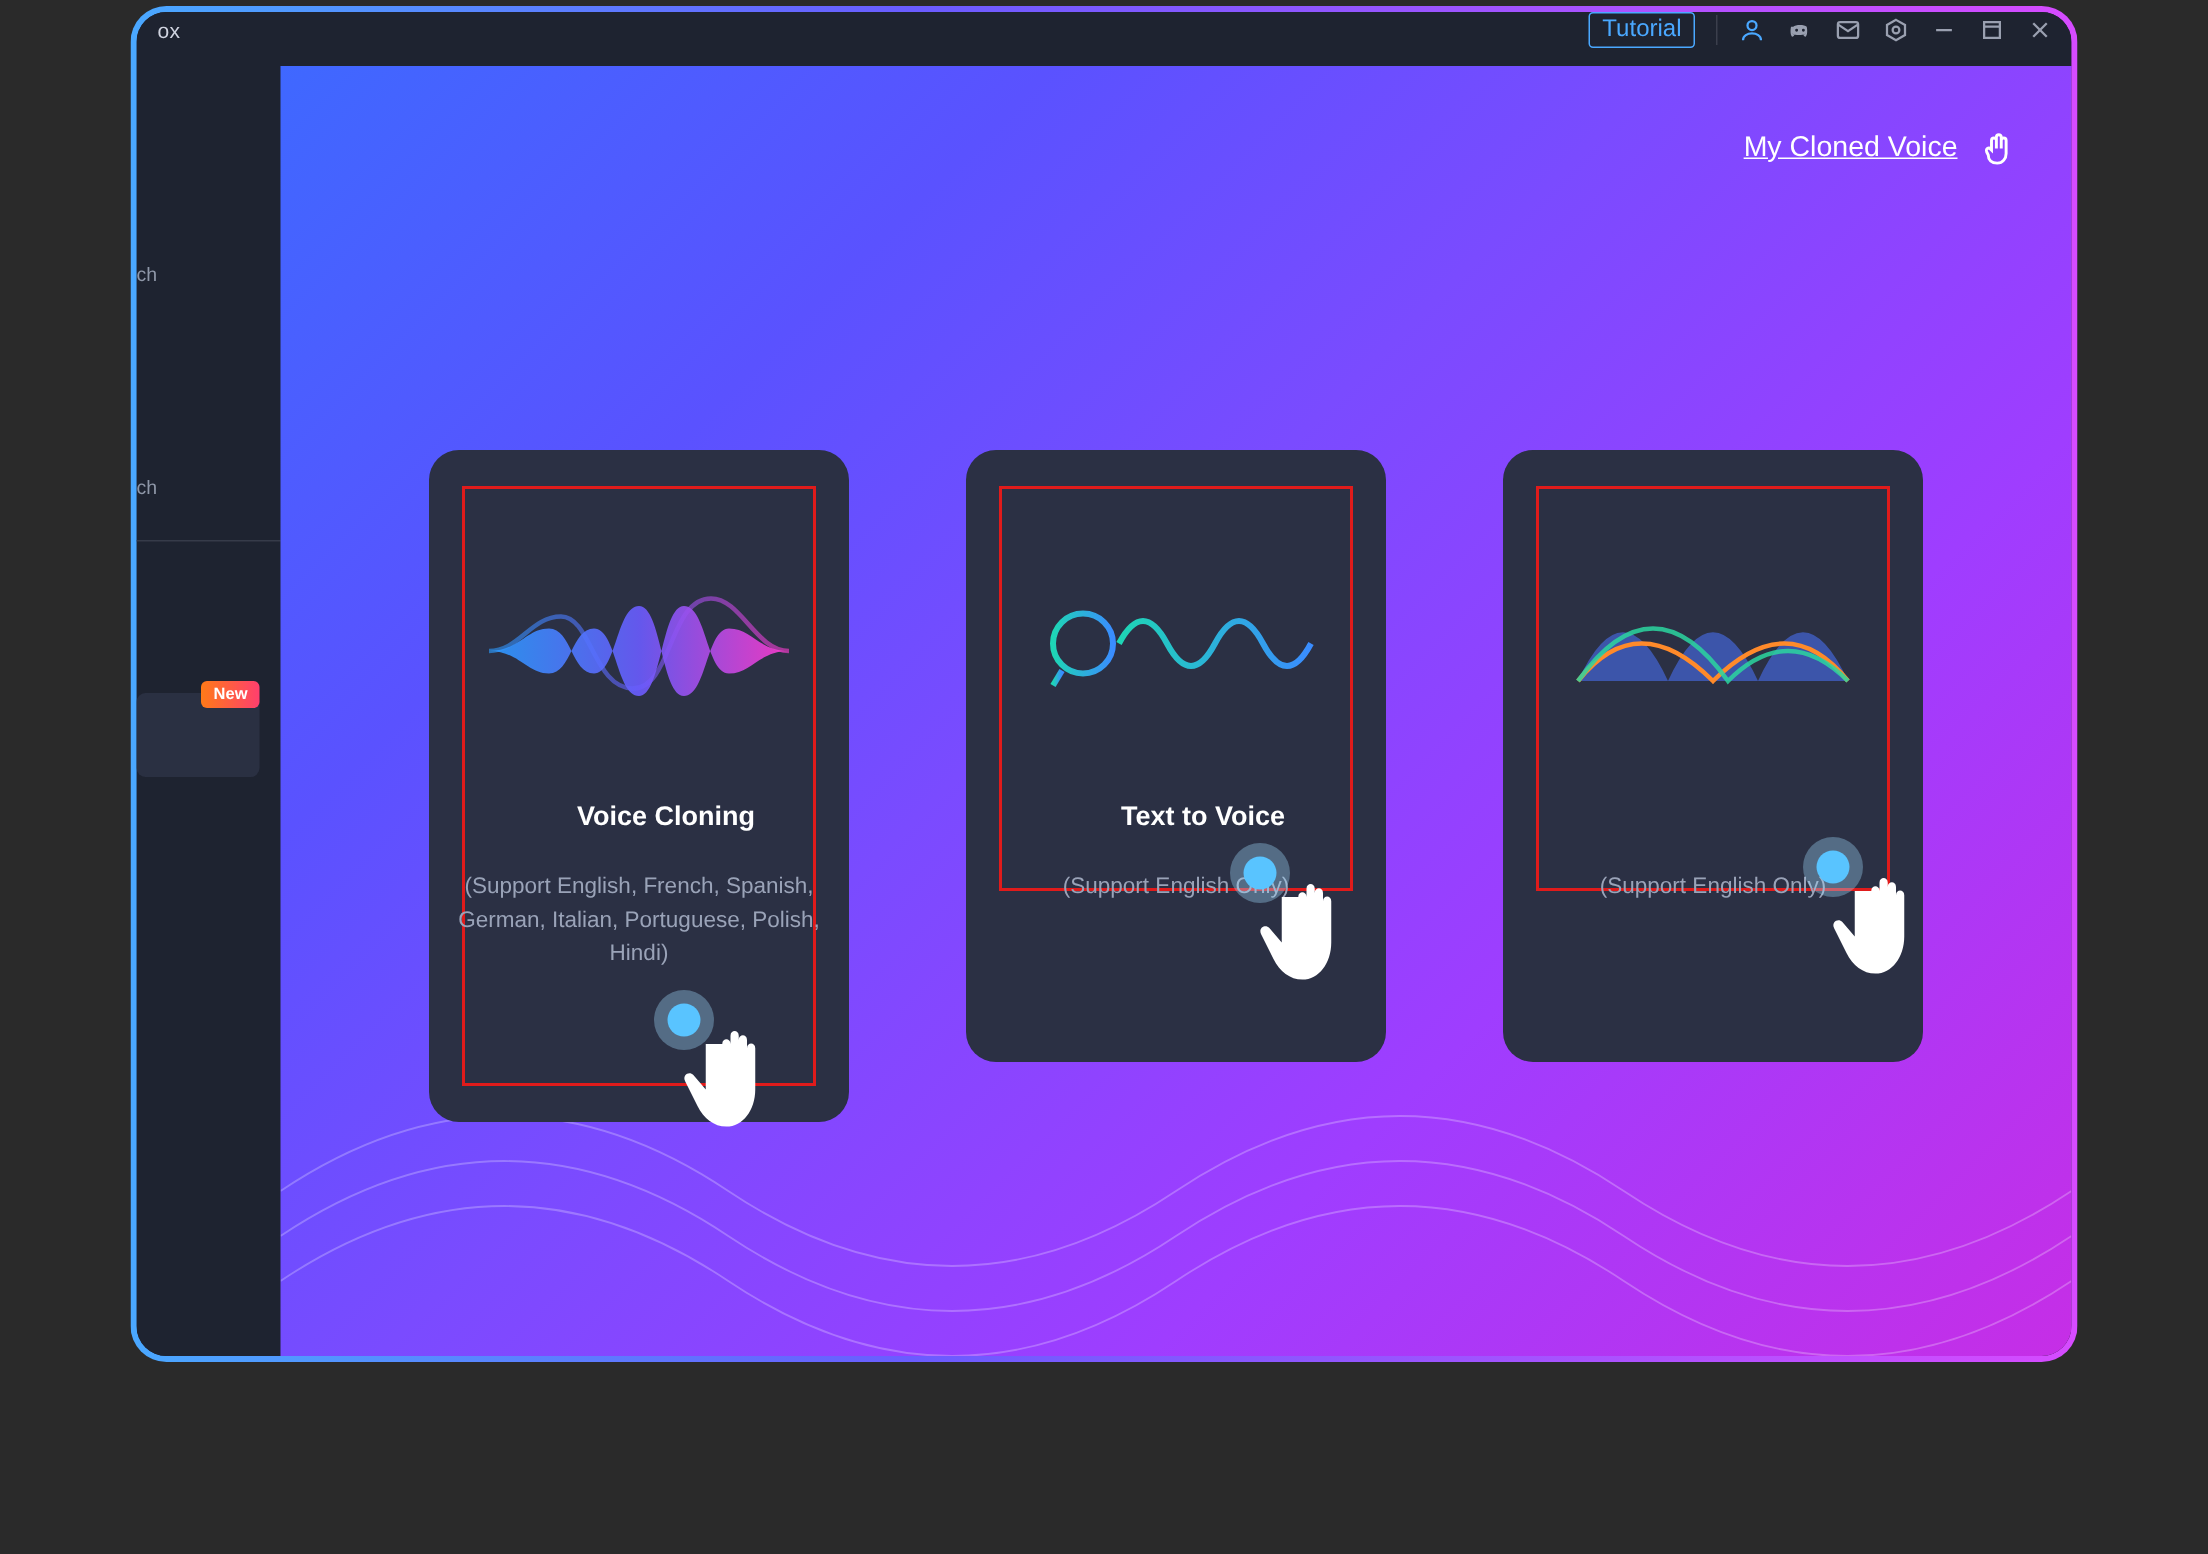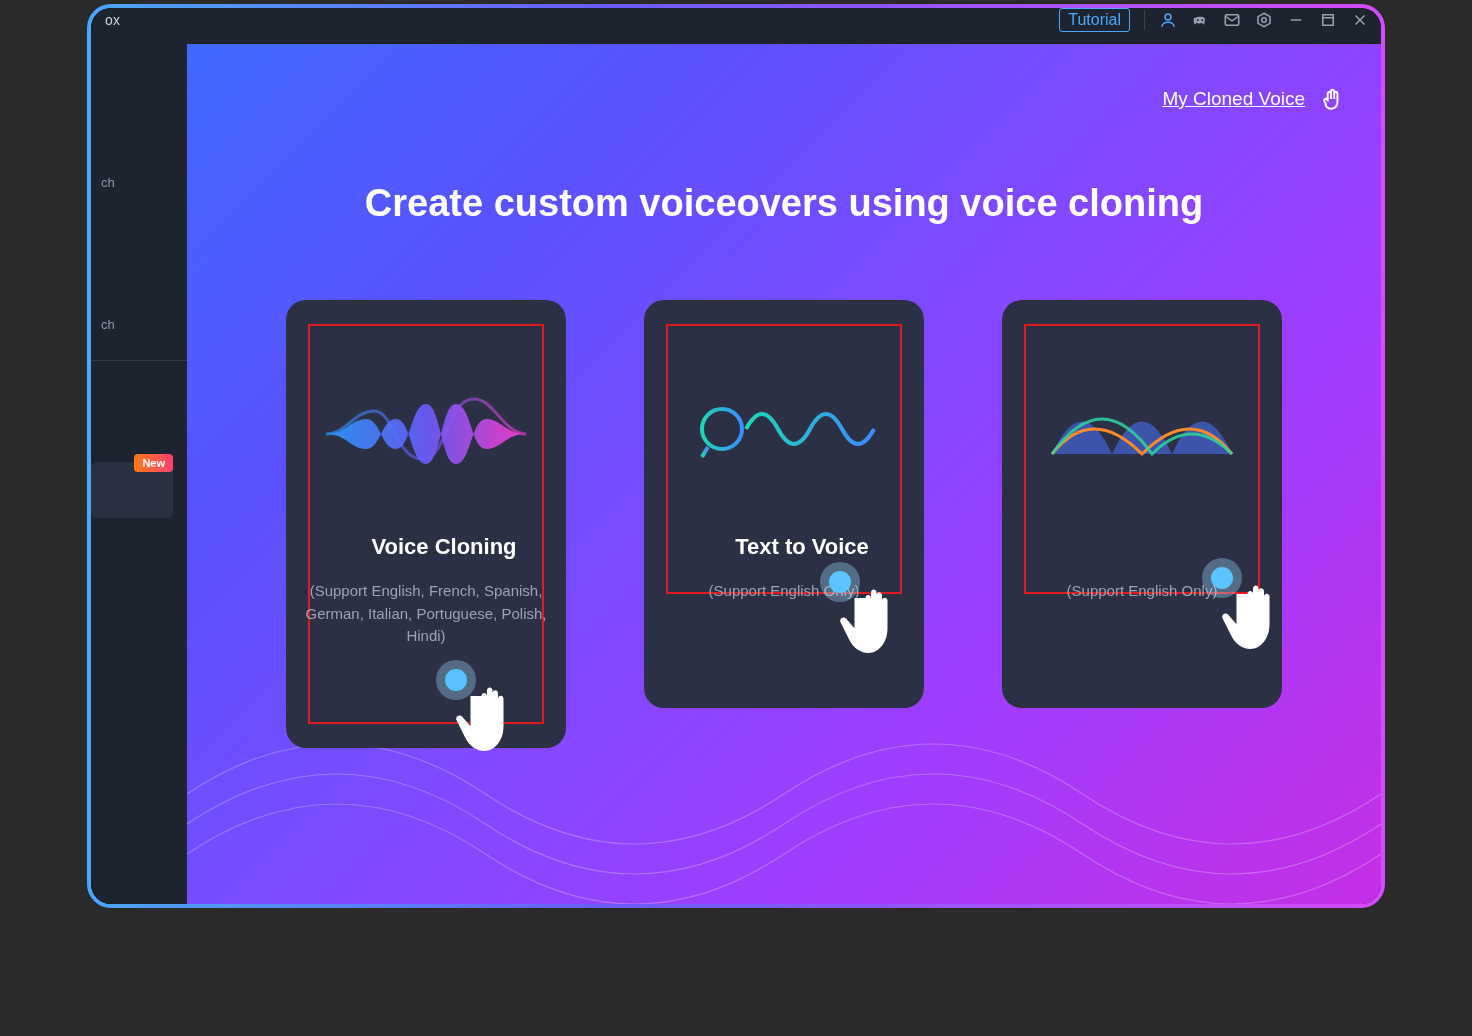--- a/index.html
+++ b/index.html
@@ -53,21 +53,21 @@
     bottom: 0;
     display: flex;
   }
   .sidebar {
     width: 96px;
     background: #1e2330;
     position: relative;
     color: #8f97a8;
     font-size: 13px;
   }
-  .sb-item { position:absolute; left:0; right:0; height:40px; display:flex; align-items:center; padding-left:10px; }
+  .sb-item { position:absolute; left:0; right:0; height:40px; display:flex; align-items:center; }
   .sb-item.ch1 { top:118px; }
   .sb-item.ch2 { top:260px; }
   .sb-divider { position:absolute; left:0; right:0; top:316px; height:1px; background:#363b49; }
   .sb-item.highlight { top:418px; right: 14px; height: 56px; border-radius: 6px; background:#2a3042; }
   .sb-item.highlight .new-badge {
     position:absolute; right:0; top:-8px;
     background: linear-gradient(90deg,#ff7a18,#ff3f6e);
     color:#fff; font-size:11px; font-weight:600;
     padding:3px 8px; border-radius:4px;
   }
@@ -121,21 +121,21 @@
   .card.voice-clone .redbox { bottom:24px; }
   .card.t2v .redbox { bottom:114px; }
   .card.fusion .redbox { bottom:114px; }
   .card-art {
     position:absolute; left:0; right:0; top:74px; height:120px;
     display:flex; align-items:center; justify-content:center;
   }
   .card-art svg { width: 200px; height: 90px; }
   .card-title {
     position:absolute; left:0; right:0; top:234px;
-    text-align:center; color:#fff; font-size:22px; font-weight:700;margin-left:36px;
+    text-align:center; color:#fff; font-size:18px; font-weight:700;margin-left:36px;
   }
   .card-sub {
     position:absolute; left:18px; right:18px; top:280px;
     text-align:center; color:#9aa3b8; font-size:15px; line-height:1.5;
   }
   
   .pointer {
     position:absolute; width:110px; height:110px; pointer-events:none;
   }
   .pointer .ring-outer, .pointer .ring-inner { position:absolute; border-radius:50%; }
@@ -227,21 +227,20 @@
 
       <div class="main-header">
         <a class="my-cloned">My Cloned Voice</a>
         <span class="hand-ico">
           <svg viewBox="0 0 24 24" fill="none" stroke-width="1.8">
               <path d="M8 13V7a1.5 1.5 0 0 1 3 0v5V5a1.5 1.5 0 0 1 3 0v7V7a1.5 1.5 0 0 1 3 0v8c0 3-2 6-5.5 6S6 19 6 16l-1-2c-.6-1.2.3-2.5 1.6-2.3L8 13z"></path>
             </svg>
         </span>
       </div>
 
-      <h1 class="main-title">Create custom voiceovers using voice cloning</h1>
 
       <div class="cards">
 
         <div class="card voice-clone">
           <div class="redbox"></div>
           <div class="card-art">
             <svg viewBox="0 0 200 90">
               <defs>
                 <linearGradient id="vg" x1="0" x2="1">
                     <stop offset="0" stop-color="#2a9cff"></stop>

